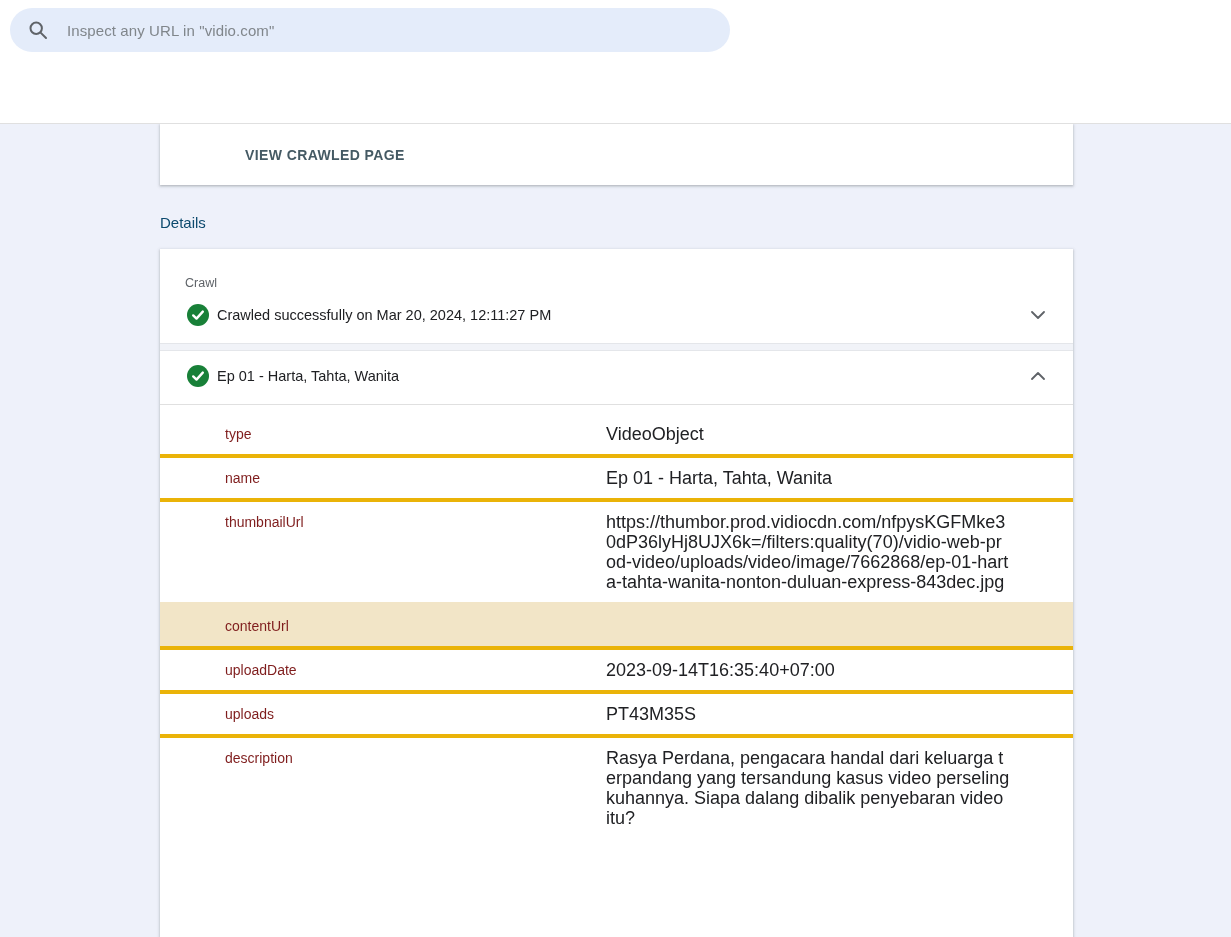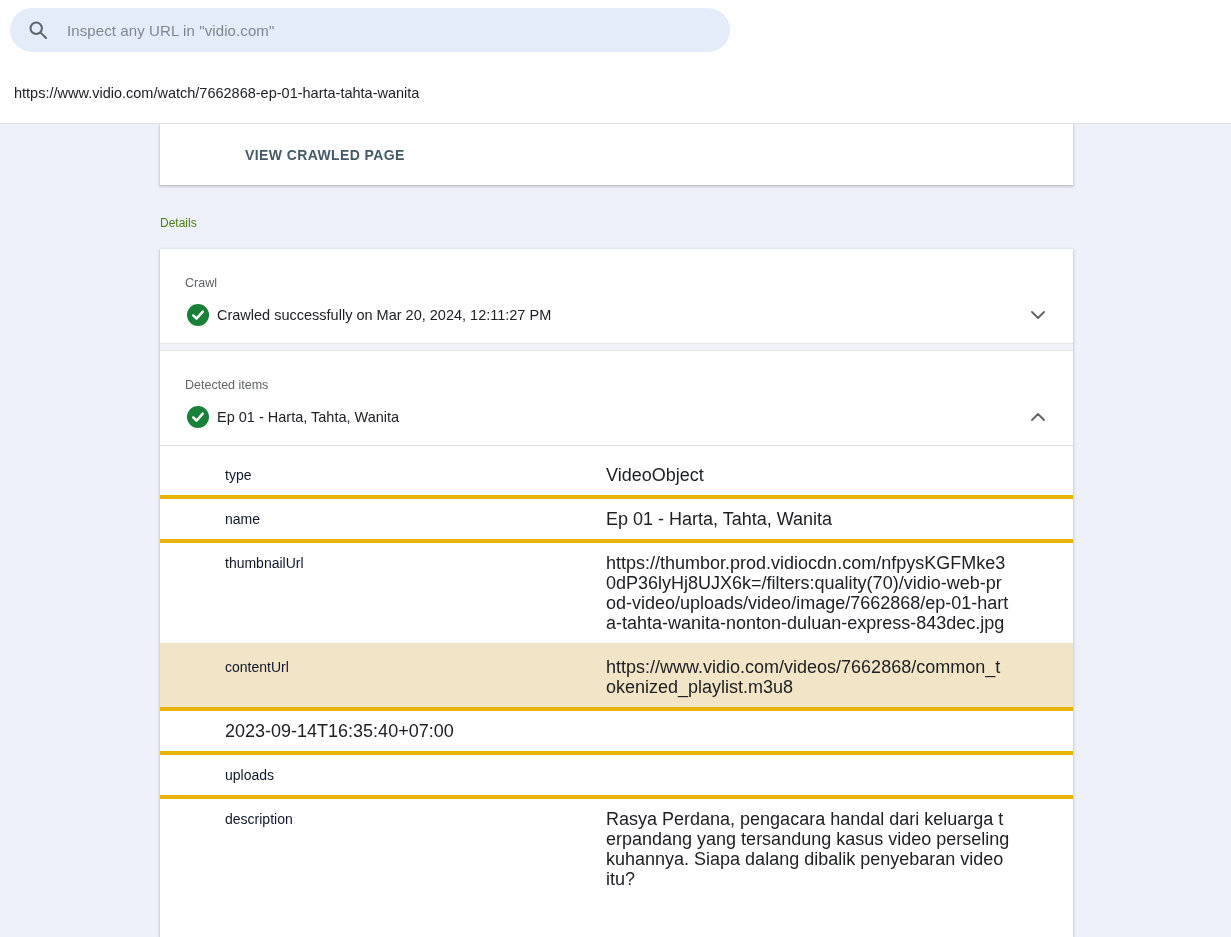--- a/index.html
+++ b/index.html
@@ -74,23 +74,23 @@
     background: none;
     border: none;
     font-family: "Liberation Sans", sans-serif;
     cursor: pointer;
     padding: 8px 0;
     text-align: right;
   }
 
   .details-heading {
     margin: 30px 0 18px 0;
-    font-size: 12px;
+    font-size: 15px;
     line-height: 16px;
-    color: #4d7c0f;
+    color: #0c4a6e;
   }
 
   
   .details-card { min-height: 688px; }
 
   .section { position: relative; }
   .section-label {
     font-size: 12.5px;
     color: #5f6368;
     padding: 27px 0 0 25px;
@@ -126,21 +126,21 @@
   .prop-row + .prop-row { border-top: 4px solid #eab308; }
   .prop-row.first { padding-top: 19px; }
   .prop-row.highlight {
     background: #f2e5c7;
     border-top-color: #f2e5c7;
   }
   .prop-key {
     flex: 0 0 381px;
     font-size: 14px;
     line-height: 20px;
-    color: #0f172a;
+    color: #7f1d1d;
   }
   .prop-value {
     flex: 1 1 auto;
     max-width: 404px;
     font-size: 18px;
     line-height: 20px;
     color: #202124;
     word-break: break-all;
   }
 </style>
@@ -148,21 +148,20 @@
 <body>
 
 <div class="top-header">
   <div class="search-pill">
     <svg class="mag" viewBox="0 0 20 20">
       <circle cx="8.2" cy="8.2" r="5.7" fill="none" stroke="#5f6368" stroke-width="2"></circle>
       <line x1="12.6" y1="12.6" x2="18" y2="18" stroke="#5f6368" stroke-width="2" stroke-linecap="round"></line>
     </svg>
     <span class="search-placeholder">Inspect any URL in "vidio.com"</span>
   </div>
-  <div class="inspected-url">https://www.vidio.com/watch/7662868-ep-01-harta-tahta-wanita</div>
 </div>
 
 <div class="content">
 
   <div class="card actions-card">
     <button class="text-button">VIEW CRAWLED PAGE</button>
   </div>
 
   <div class="details-heading">Details</div>
 
@@ -178,21 +177,20 @@
         <span class="status-text">Crawled successfully on Mar 20, 2024, 12:11:27 PM</span>
         <svg class="chev" viewBox="0 0 14 8">
           <path d="M1 1 L7 7 L13 1" fill="none" stroke="#5f6368" stroke-width="1.8" stroke-linecap="round" stroke-linejoin="round"></path>
         </svg>
       </div>
     </div>
 
     <div class="section-gap"></div>
 
     <div class="section">
-      <div class="section-label">Detected items</div>
       <div class="status-row">
         <svg class="check" width="22" height="22" viewBox="0 0 22 22">
           <circle cx="11" cy="11" r="11" fill="#188038"></circle>
           <path d="M6.2 11.4 L9.5 14.6 L15.8 7.6" fill="none" stroke="#ffffff" stroke-width="2.4" stroke-linecap="round" stroke-linejoin="round"></path>
         </svg>
         <span class="status-text">Ep 01 - Harta, Tahta, Wanita</span>
         <svg class="chev" viewBox="0 0 14 8">
           <path d="M1 7 L7 1 L13 7" fill="none" stroke="#5f6368" stroke-width="1.8" stroke-linecap="round" stroke-linejoin="round"></path>
         </svg>
       </div>
@@ -205,27 +203,28 @@
           <div class="prop-row">
     <div class="prop-key">name</div>
     <div class="prop-value">Ep 01 - Harta, Tahta, Wanita</div>
   </div>
           <div class="prop-row">
     <div class="prop-key">thumbnailUrl</div>
     <div class="prop-value">https://thumbor.prod.vidiocdn.com/nfpysKGFMke30dP36lyHj8UJX6k=/filters:quality(70)/vidio-web-prod-video/uploads/video/image/7662868/ep-01-harta-tahta-wanita-nonton-duluan-express-843dec.jpg</div>
   </div>
           <div class="prop-row highlight">
     <div class="prop-key">contentUrl</div>
-    <div class="prop-value">https://www.vidio.com/videos/7662868/common_tokenized_playlist.m3u8</div>
-  </div>
-          <div class="prop-row">
+  </div>
+          <div class="prop-row">
+    <div class="prop-key">uploadDate</div>
     <div class="prop-value">2023-09-14T16:35:40+07:00</div>
   </div>
           <div class="prop-row">
     <div class="prop-key">uploads</div>
+    <div class="prop-value">PT43M35S</div>
   </div>
           <div class="prop-row">
     <div class="prop-key">description</div>
     <div class="prop-value">Rasya Perdana, pengacara handal dari keluarga terpandang yang tersandung kasus video perselingkuhannya. Siapa dalang dibalik penyebaran video itu?</div>
   </div>
         </div>
     </div>
 
   </div>
 </div>

